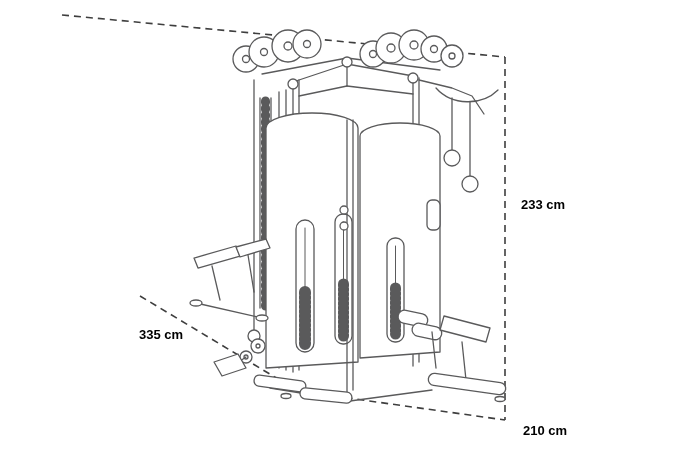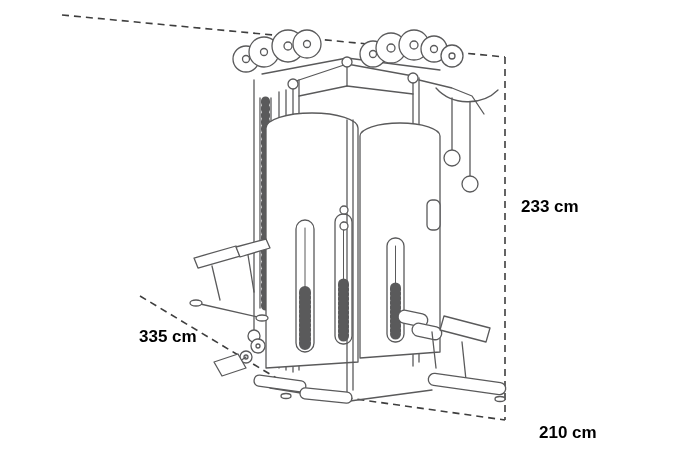--- a/index.html
+++ b/index.html
@@ -16,29 +16,29 @@
     overflow: hidden;
   }
   .stage svg {
     position: absolute;
     left: 0;
     top: 0;
   }
   .dim-label {
     position: absolute;
     font-family: "Liberation Sans", sans-serif;
-    font-size: 17px;
+    font-size: 13px;
     font-weight: bold;
     color: #000000;
     white-space: nowrap;
     user-select: none;
   }
   .lbl-height { left: 521px; top: 197px; }
   .lbl-width  { left: 139px; top: 327px; }
-  .lbl-depth  { left: 539px; top: 423px; text-align: center; }
+  .lbl-depth  { left: 523px; top: 423px; text-align: center; }
 </style>
 </head>
 <body>
 
 <div class="stage">
 
   <svg width="681" height="450" viewBox="0 0 681 450">
 
     <g stroke="#3e3e3e" stroke-width="1.6" stroke-dasharray="7 5" fill="none">
       <line x1="62" y1="15" x2="505" y2="57"></line>

